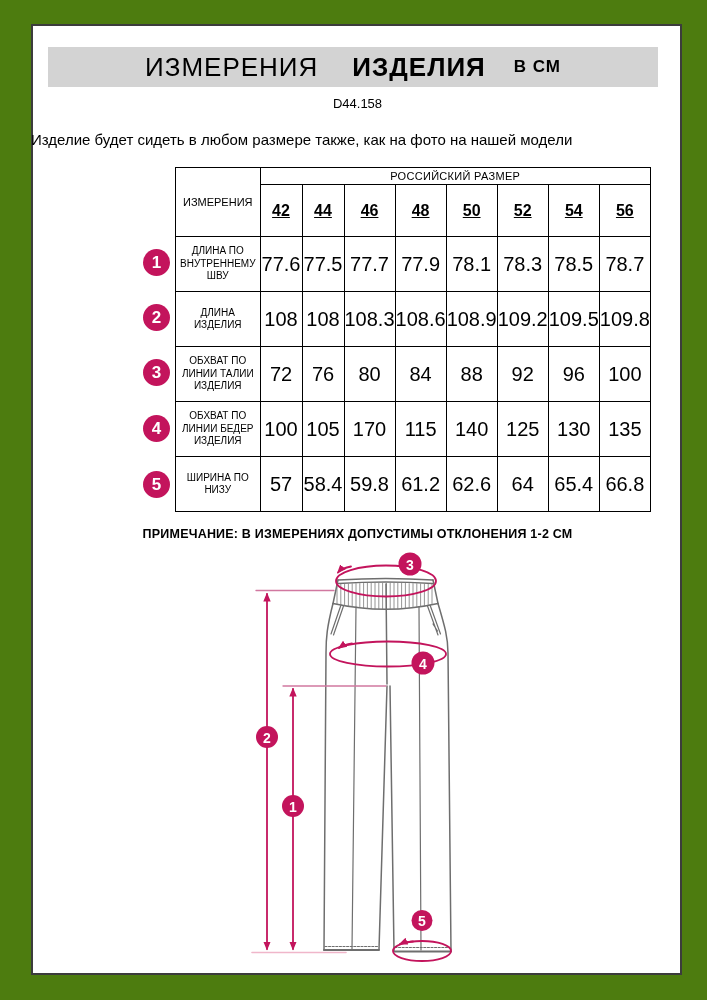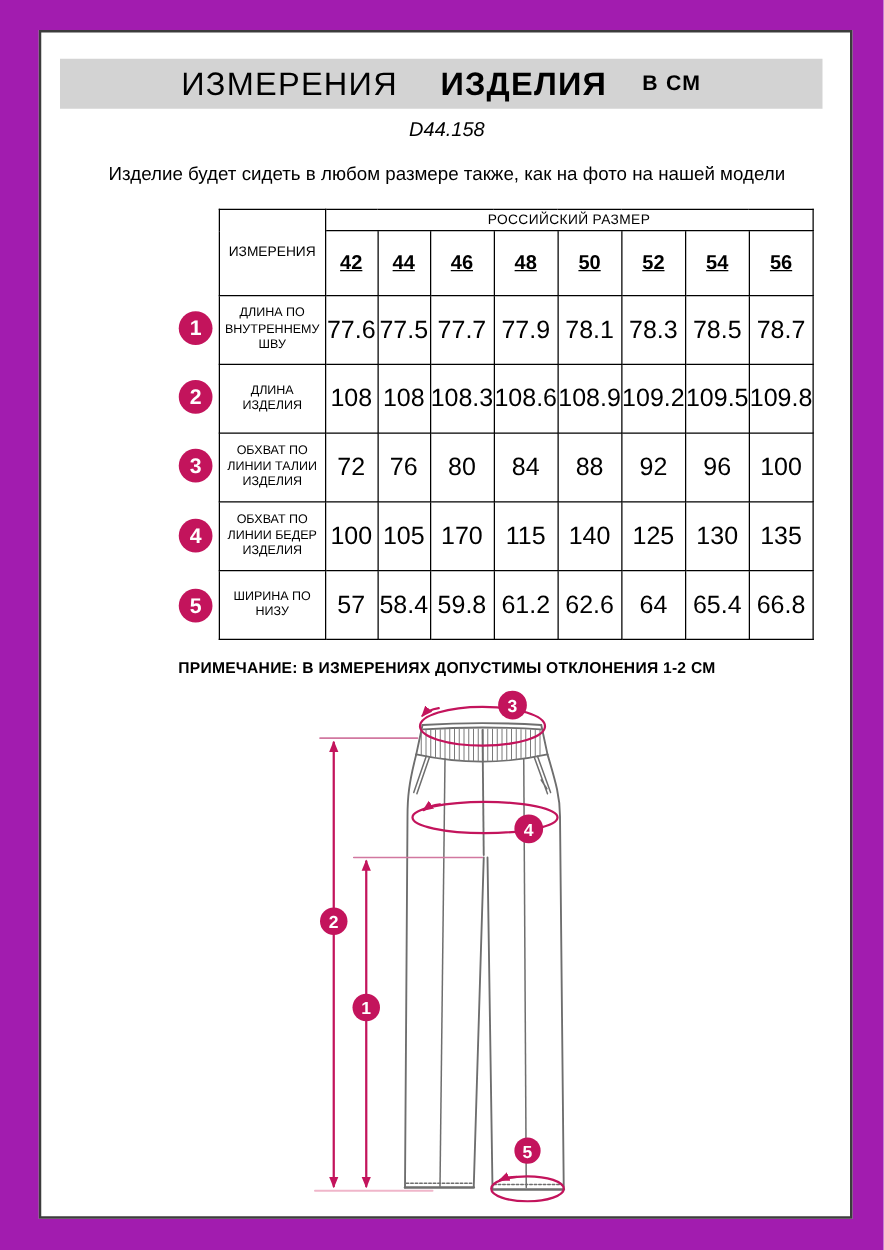--- a/index.html
+++ b/index.html
@@ -1,27 +1,27 @@
 <!DOCTYPE html>
 <html><head>
 <meta charset="utf-8">
 <style>
   html,body{margin:0;padding:0;background:#fff;}
-  .page{position:relative;width:707px;height:1000px;background:#a21caf;
+  .page{position:relative;width:707px;height:1000px;background:#4d7c0f;
         font-family:"Liberation Sans", sans-serif;color:#000;overflow:hidden;}
   .frame{position:absolute;left:31px;top:24px;width:651px;height:951px;
          border:2px solid #3c3c3c;background:#fff;box-sizing:border-box;}
   .title-bar{position:absolute;left:48px;top:47px;width:610px;height:40px;
              background:#d3d3d3;display:flex;align-items:center;justify-content:center;}
   .title-word1{font-size:26px;font-weight:400;letter-spacing:1px;}
   .title-word2{font-size:26px;font-weight:700;letter-spacing:1px;margin-left:34px;}
   .title-unit{font-size:17px;font-weight:600;margin-left:28px;letter-spacing:1px;}
   .product-code{position:absolute;left:31px;top:96px;width:653px;text-align:center;
-                font-size:16px;font-style:italic;}
-  .subtitle{position:absolute;left:31px;top:131px;width:653px;text-align:center;
+                font-size:13px;}
+  .subtitle{position:absolute;left:31px;top:131px;width:653px;text-align:left;
             font-size:15px;}
   .size-table{position:absolute;left:175px;top:167px;border-collapse:collapse;
               table-layout:fixed;}
   .size-table td,.size-table th{border:1px solid #000;padding:0;text-align:center;
               vertical-align:middle;font-weight:400;}
   .cell-measurements{width:77px;font-size:11px;}
   .row-sizegroup{height:16px;}
   .cell-sizegroup{font-size:11px;letter-spacing:.3px;height:16px;}
   .row-sizes{height:52px;}
   .size-table .size-cell{width:41px;font-size:16px;font-weight:700;text-decoration:underline;}

